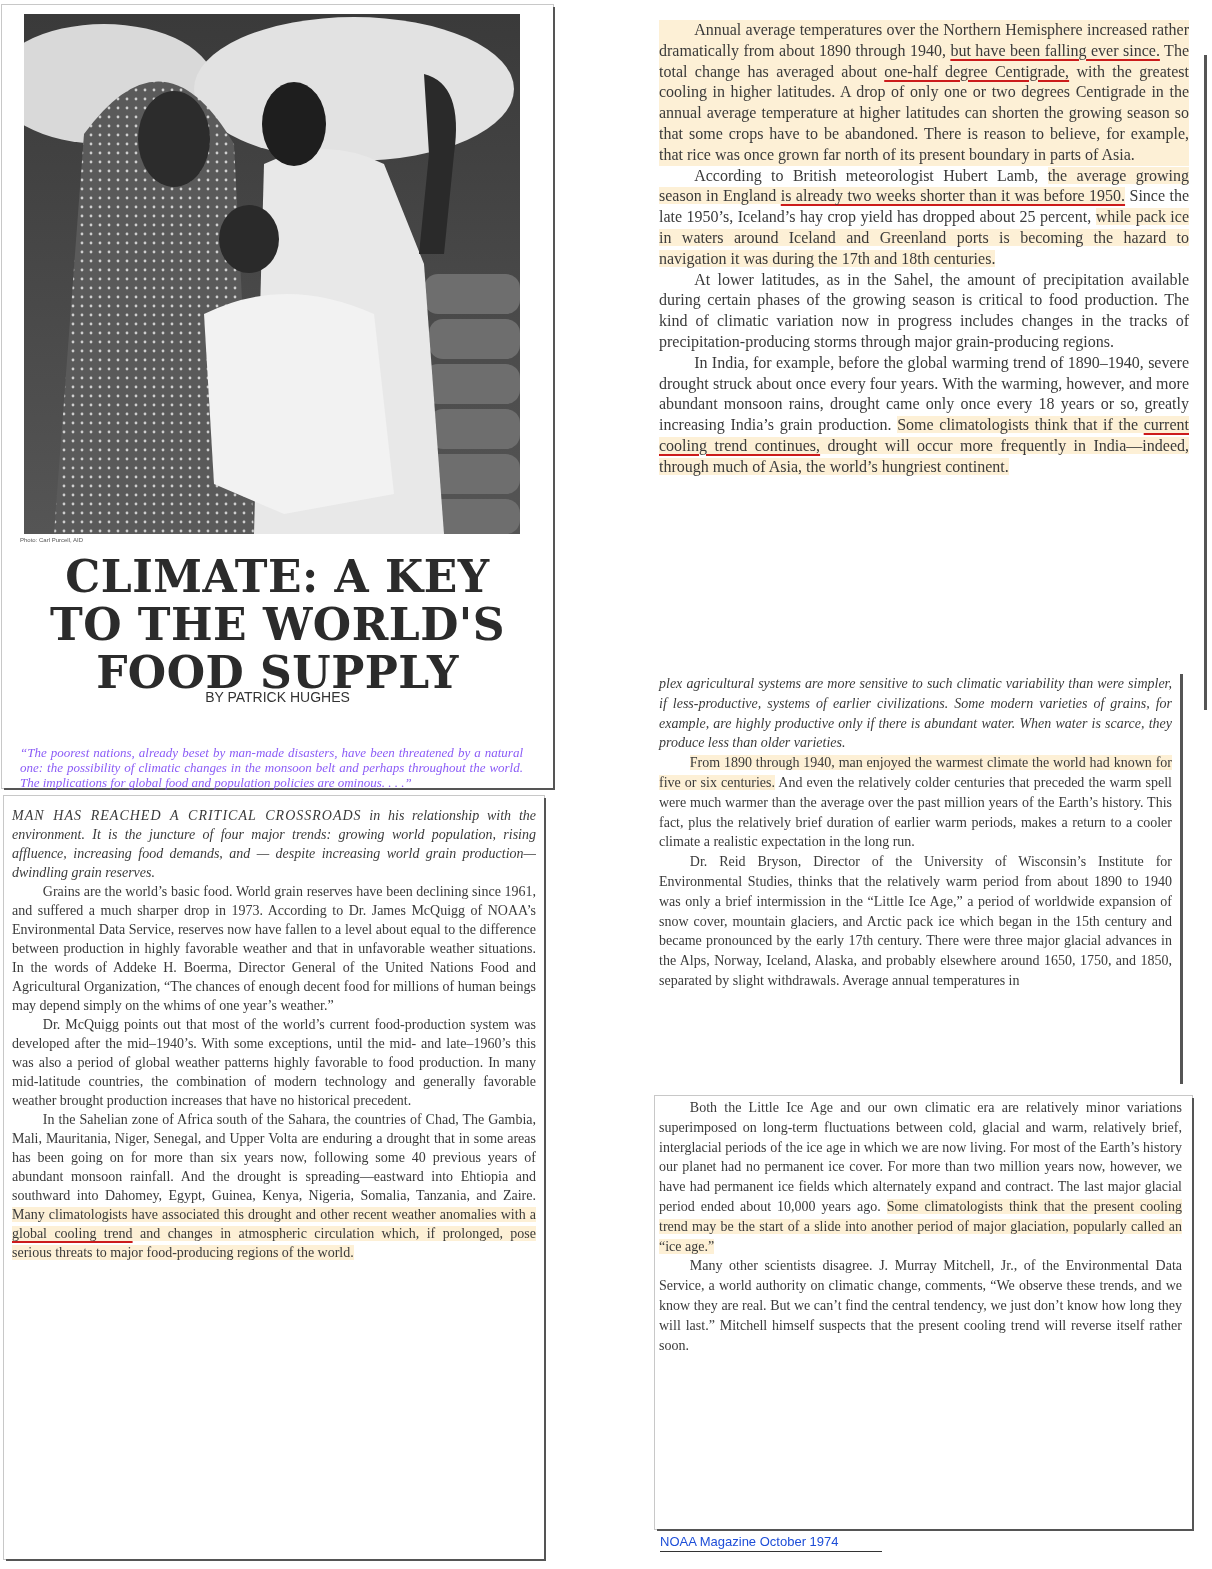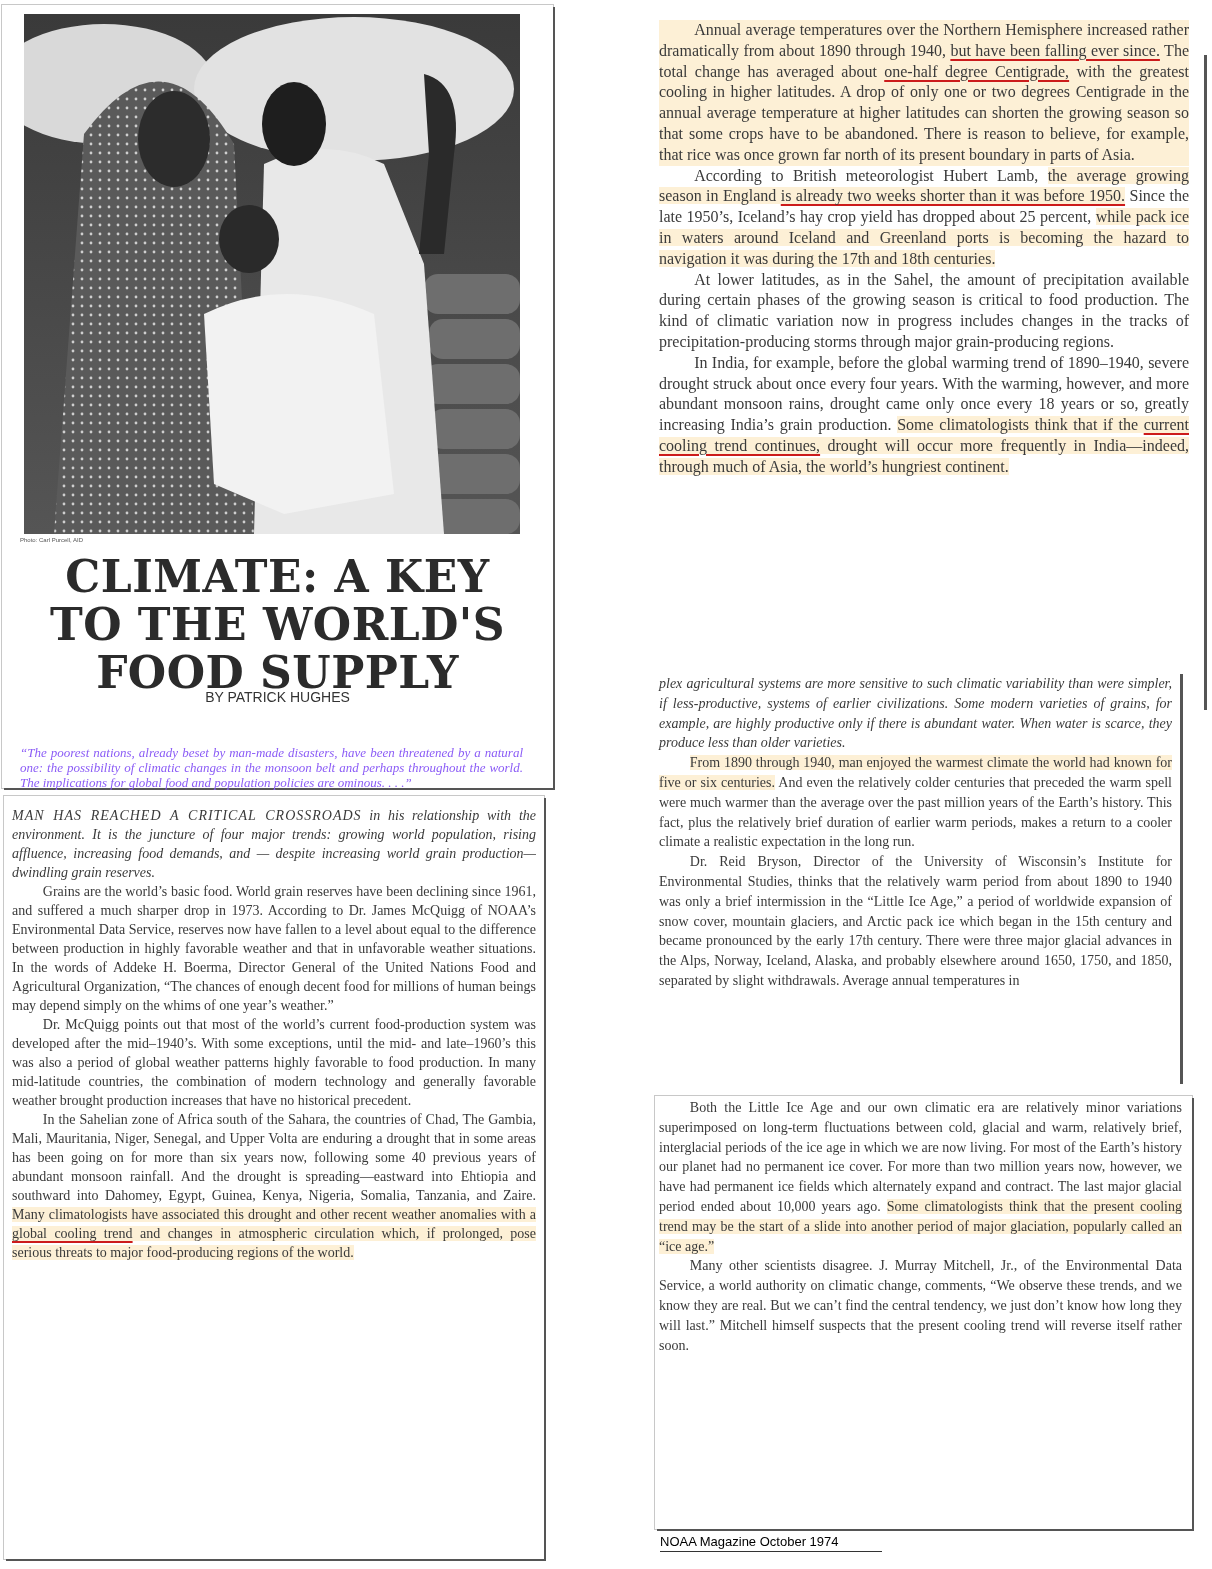--- a/index.html
+++ b/index.html
@@ -30,21 +30,21 @@
   .left-body { left: 4px; top: 796px; width: 540px; height: 763px; padding: 10px 8px 0 8px; box-sizing: border-box; }
   .left-body .body-text { font-size: 14px; line-height: 19px; }
 
   .right-top { left: 655px; top: 18px; width: 540px; height: 652px; padding: 2px 6px 0 4px; box-sizing: border-box; }
   .right-mid { left: 655px; top: 672px; width: 525px; height: 412px; padding: 2px 8px 0 4px; box-sizing: border-box; }
   .right-bot { left: 655px; top: 1096px; width: 537px; height: 433px; padding: 2px 10px 0 4px; box-sizing: border-box; }
   .right-mid .body-text, .right-bot .body-text { font-size: 14px; line-height: 19.8px; }
   .vbar { position: absolute; width: 3px; background: #555; }
 
   .footer { position: absolute; left: 660px; top: 1534px; font-family: "Liberation Sans", sans-serif;
-            font-size: 13px; color: #000000; border-bottom: 1.5px solid #333; padding-bottom: 2px; width: 222px; }
+            font-size: 13px; color: #1d4ed8; border-bottom: 1.5px solid #333; padding-bottom: 2px; width: 222px; }
 </style>
 </head>
 <body>
 
 <div class="panel shadow photo-panel">
   <div class="photo" title="Woman in polka-dot shawl holding a child beside a man carrying a grain sack on his head">
     <svg width="496" height="520" viewBox="0 0 496 520">
       <defs>
         <pattern id="dots" width="9" height="9" patternUnits="userSpaceOnUse">
           <rect width="9" height="9" fill="#5a5a5a"></rect>

